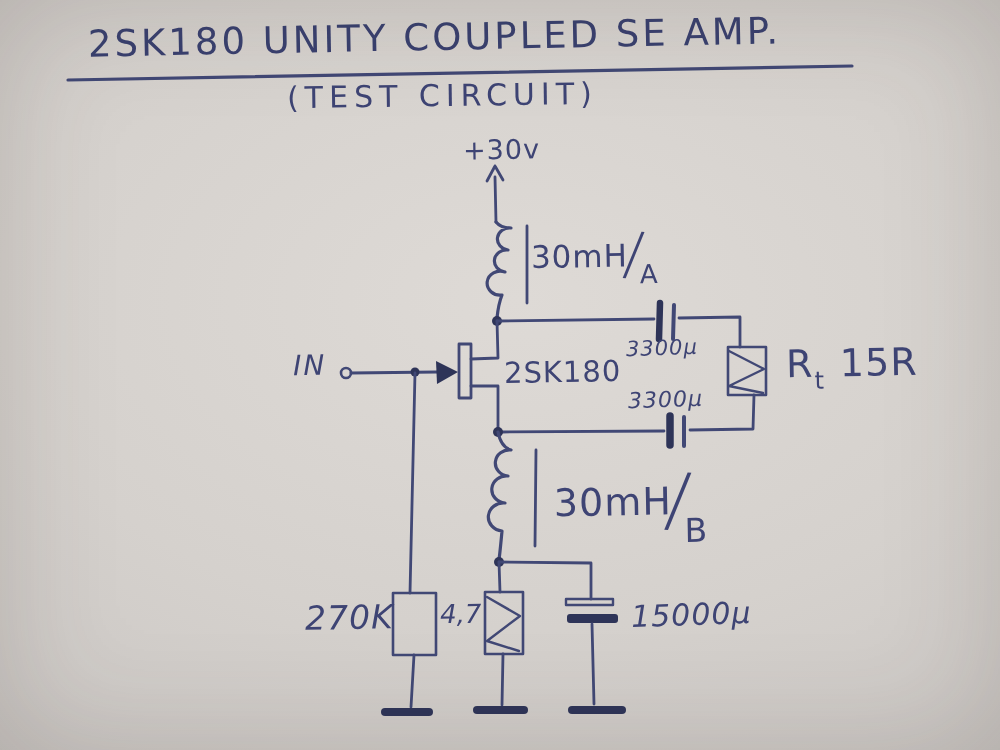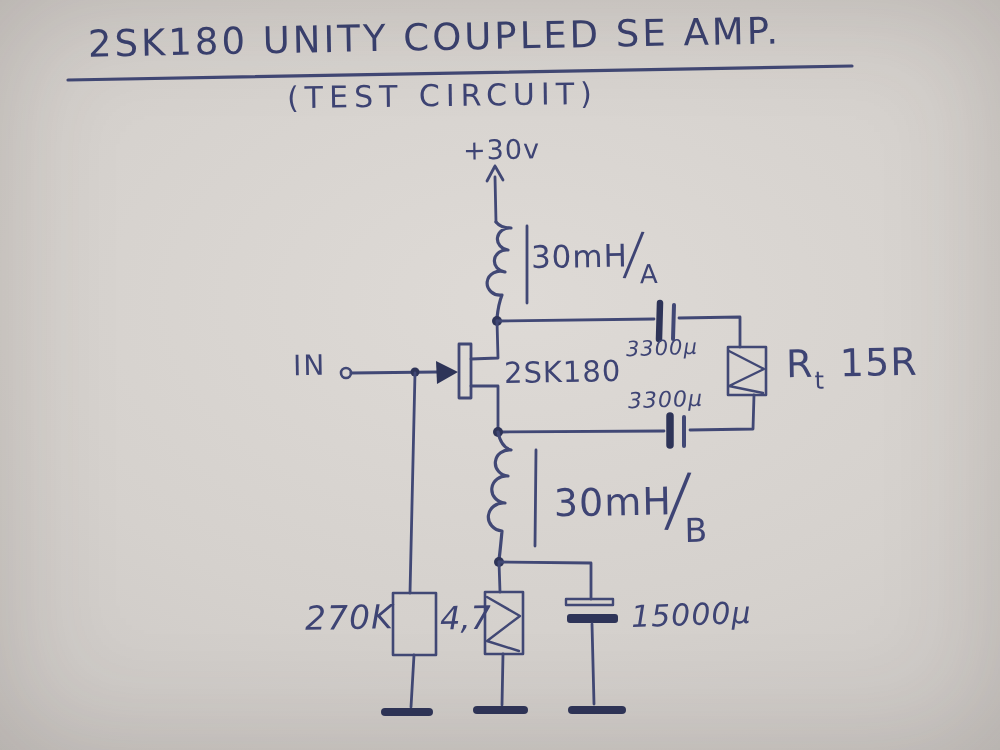--- a/index.html
+++ b/index.html
@@ -21,26 +21,26 @@
     color:#3e4474;
     transform:rotate(-1deg);
   }
   .title{
     left:88px;top:16px;font-size:37px;letter-spacing:3px;
     transform:rotate(-1.1deg);color:#39406f;
   }
   .subtitle{left:287px;top:78px;font-size:30px;letter-spacing:6px;transform:rotate(-0.8deg);}
   .supply{left:463px;top:134px;font-size:27px;letter-spacing:1px;}
   .fetlbl{left:504px;top:355px;font-size:29px;letter-spacing:1px;}
-  .inlbl{left:293px;top:349px;font-size:28px;letter-spacing:2px;}
+  .inlbl{left:293px;top:349px;font-size:28px;letter-spacing:2px;font-style:italic;}
   .captop{left:626px;top:336px;font-size:21px;font-style:italic;letter-spacing:1px;transform:rotate(-2deg);}
   .capbot{left:628px;top:387px;font-size:22px;font-style:italic;letter-spacing:1px;transform:rotate(-2deg);}
   .bypass{left:631px;top:597px;font-size:30px;font-style:italic;letter-spacing:1px;transform:rotate(-2deg);}
   .r270{left:305px;top:598px;font-size:33px;font-style:italic;letter-spacing:1px;}
-  .r47{left:440px;top:599px;font-size:32px;font-style:italic;}
+  .r47{left:440px;top:599px;font-size:26px;font-style:italic;}
   .indlbl{display:flex;align-items:flex-start;}
   .inda{left:531px;top:228px;}
   .indb{left:554px;top:468px;}
   .inda .main{font-size:31px;margin-top:10px;letter-spacing:1px;}
   .inda .slash{font-size:58px;line-height:.9;font-weight:200;margin:0 -4px;transform:rotate(6deg);}
   .inda .den{font-size:26px;margin-top:32px;}
   .indb .main{font-size:38px;margin-top:12px;letter-spacing:1px;}
   .indb .slash{font-size:72px;line-height:.9;font-weight:200;margin:0 -6px;transform:rotate(6deg);}
   .indb .den{font-size:33px;margin-top:44px;}
   .load{left:786px;top:341px;font-size:38px;letter-spacing:1px;}

